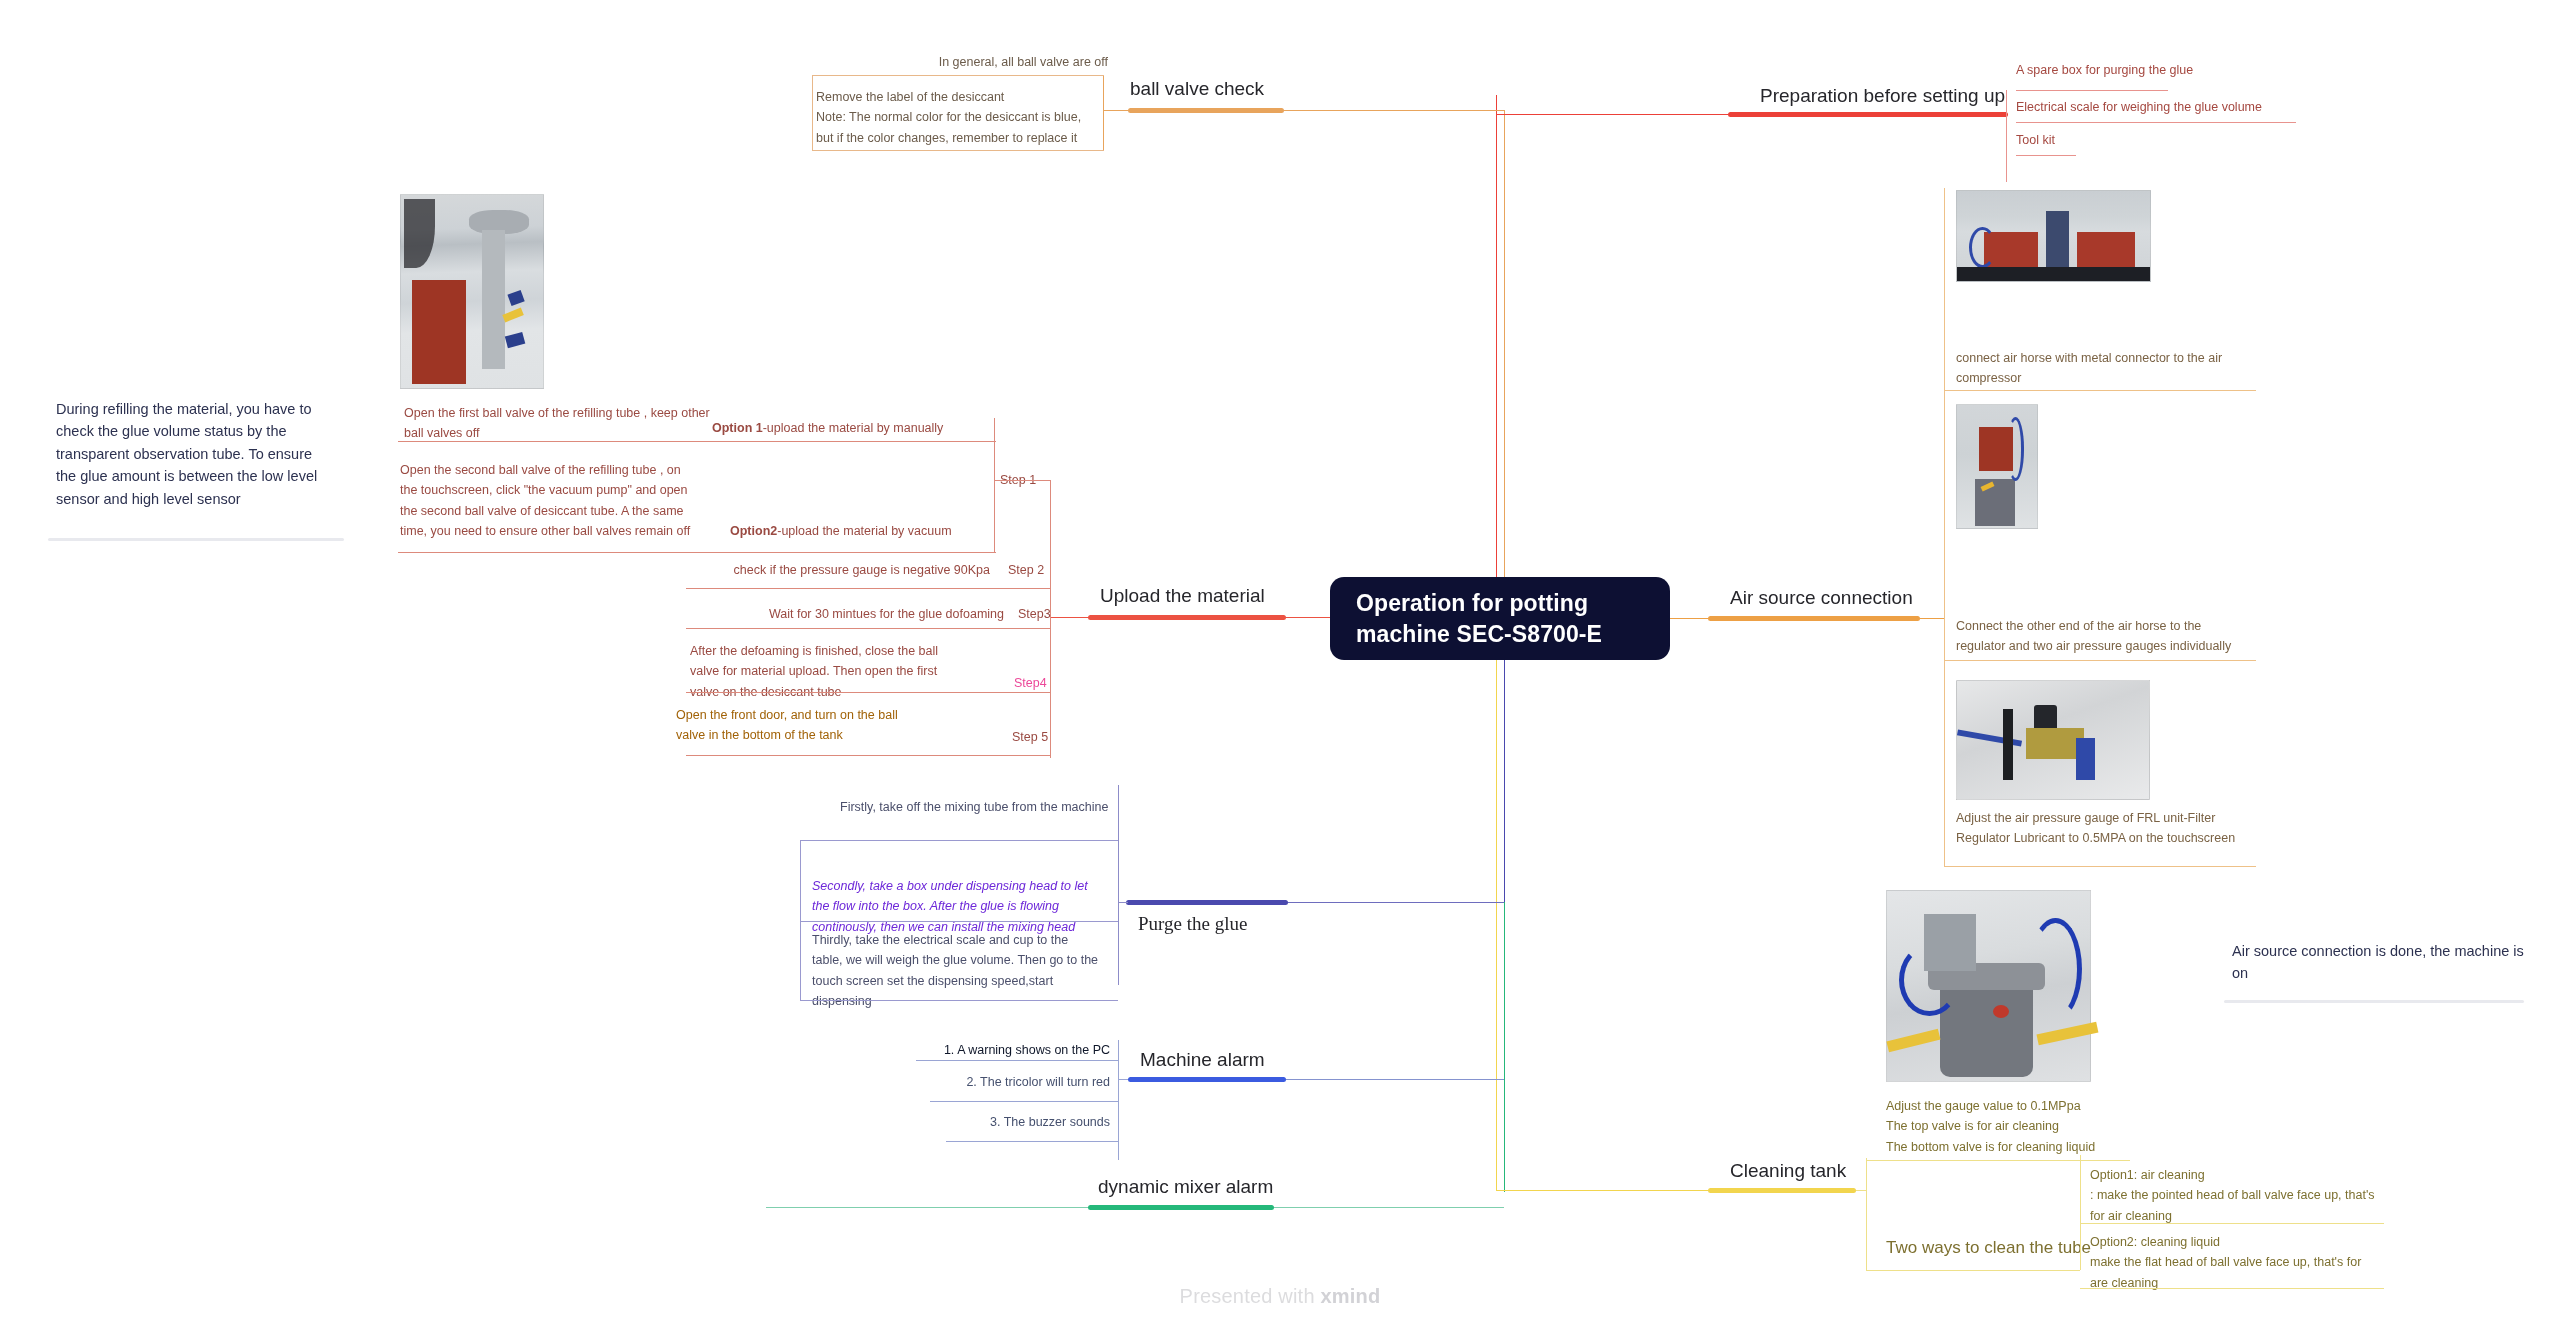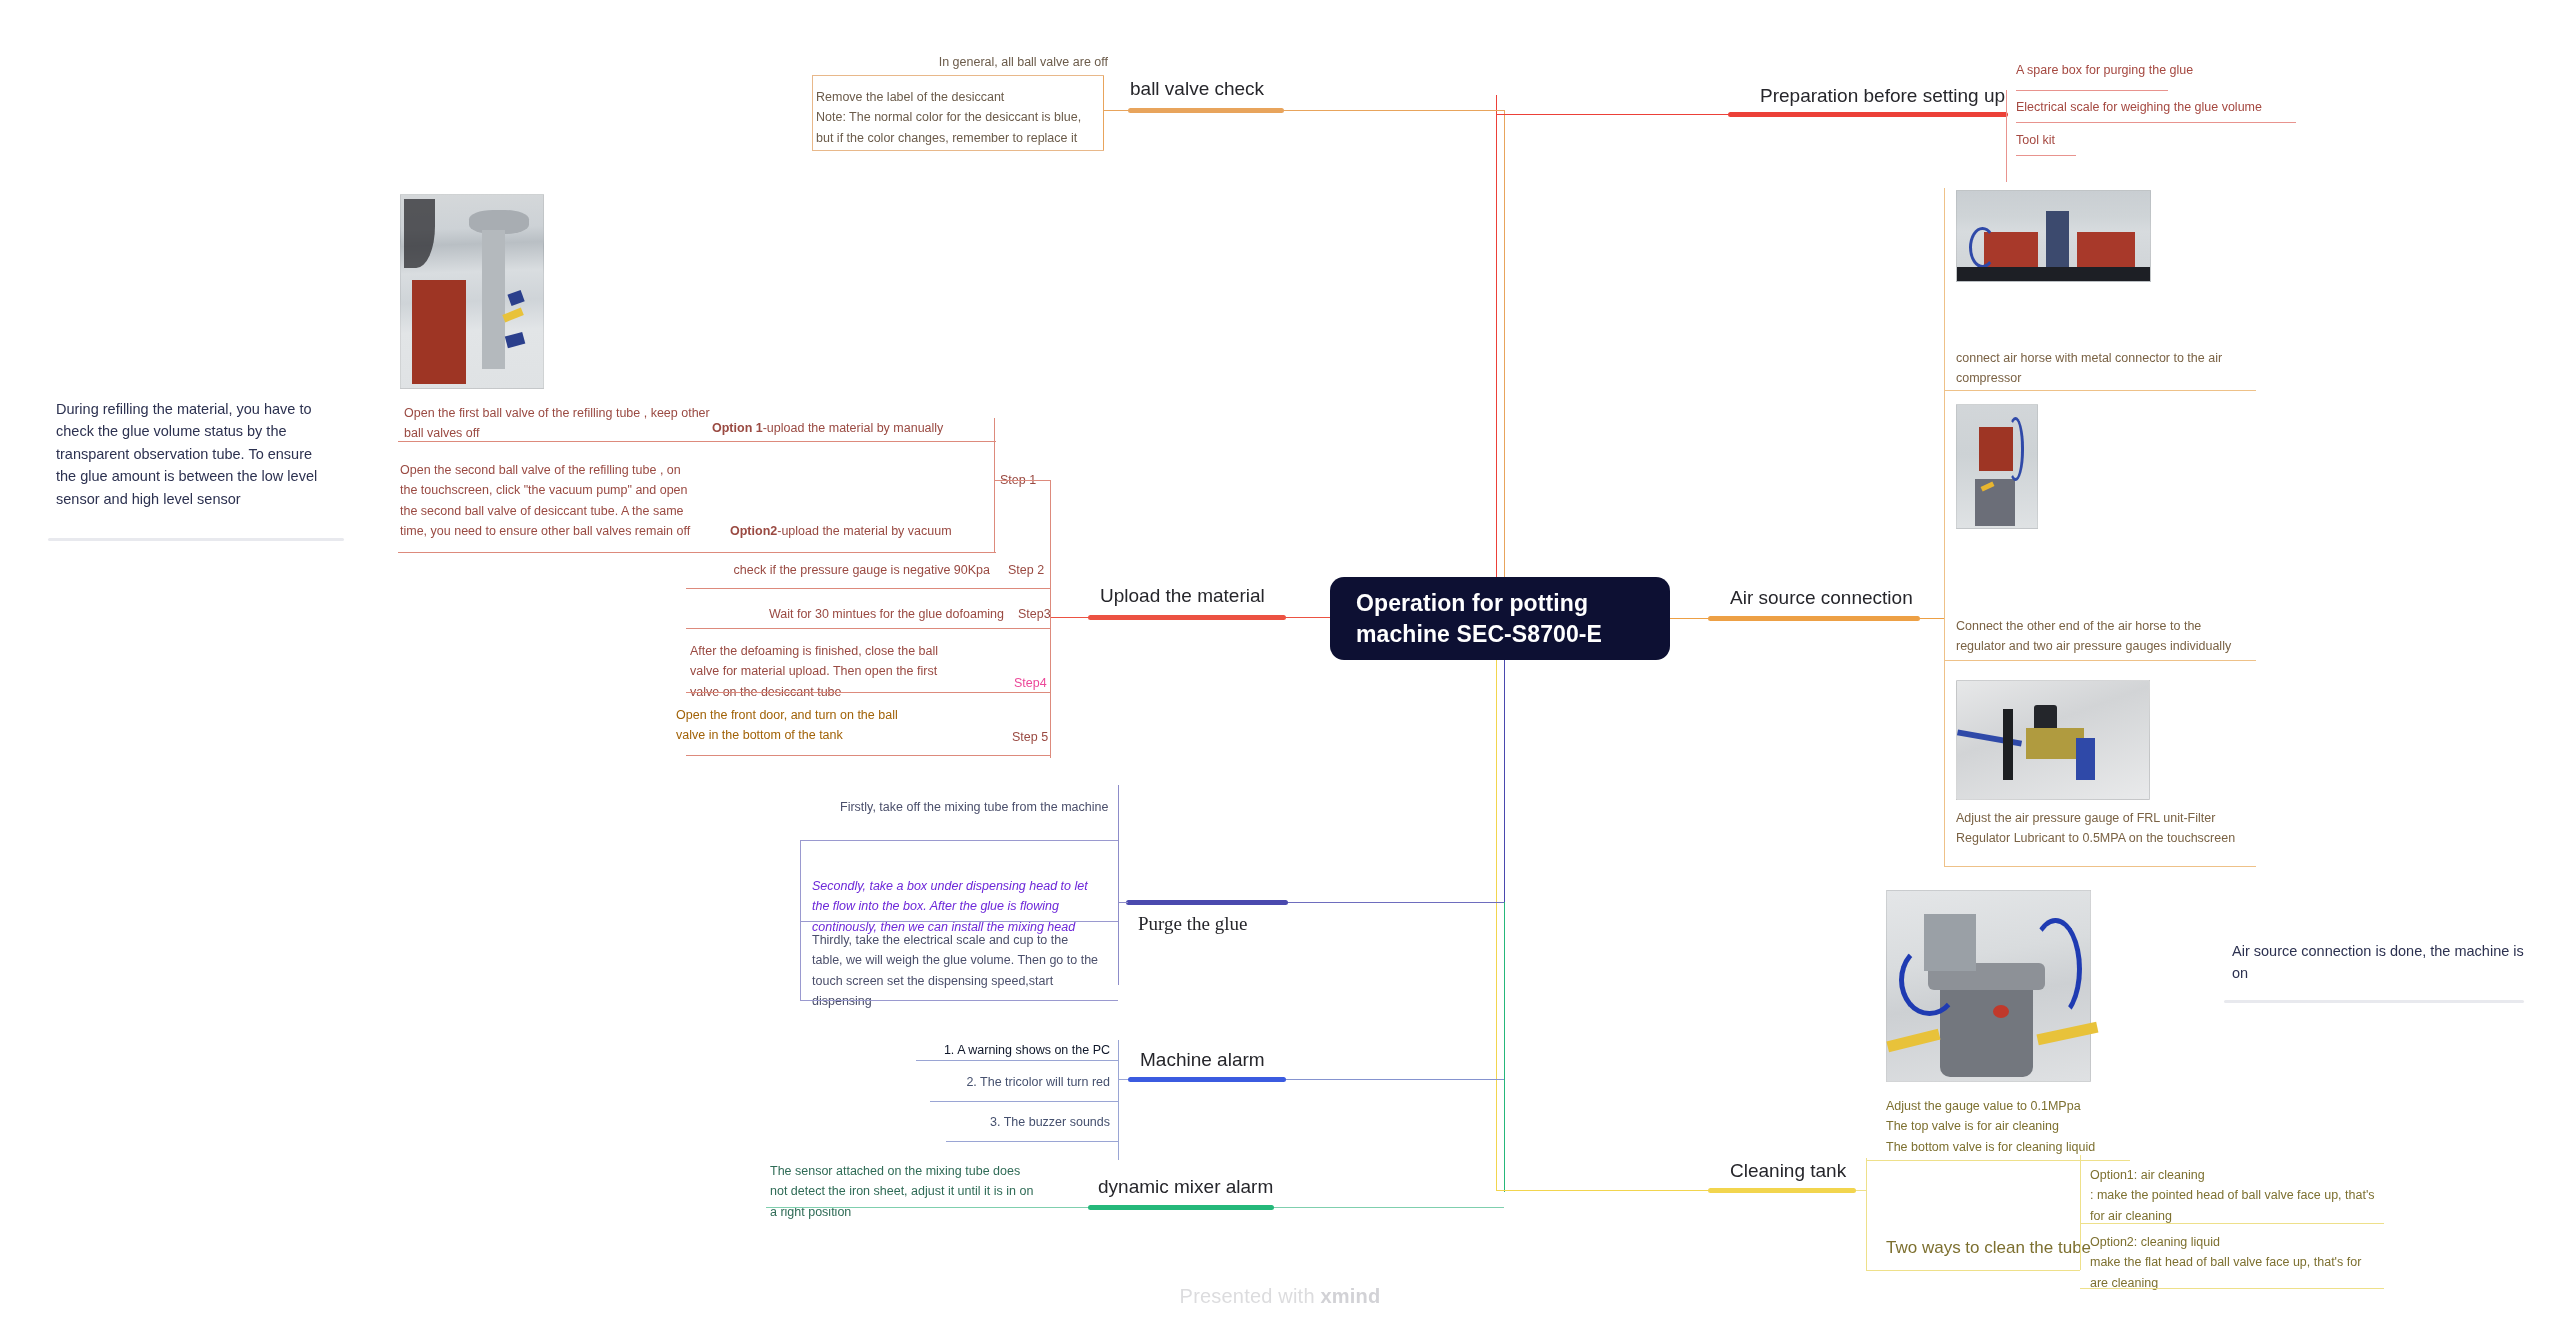--- a/index.html
+++ b/index.html
@@ -195,21 +195,20 @@
 
   <div class="abs sub-sm" style="left:870px; top:1072px; width:240px; color:#45506e; text-align:right;">2. The tricolor will turn red</div>
   <div class="hline abs" style="left:930px; top:1101px; width:188px; background:#9aa5d4;"></div>
 
   <div class="abs sub-sm" style="left:880px; top:1112px; width:230px; color:#45506e; text-align:right;">3. The buzzer sounds</div>
   <div class="hline abs" style="left:946px; top:1141px; width:172px; background:#9aa5d4;"></div>
 
   <div class="abs branch-label" style="left:1098px; top:1177px;">dynamic mixer alarm</div>
   <div class="abs branch-underline" style="left:1088px; top:1205px; width:186px; background:#25b87a;"></div>
   <div class="hline abs" style="left:1274px; top:1207px; width:230px; background:#7fcfae;"></div>
-  <div class="abs sub" style="left:770px; top:1161px; width:270px; color:#2f6b56;">The sensor attached on the mixing tube does not detect the iron sheet, adjust it until it is in on a right position</div>
   <div class="hline abs" style="left:766px; top:1207px; width:322px; background:#7fcfae;"></div>
 
   <div class="abs branch-label" style="left:1730px; top:86px;margin-left:30px;">Preparation before setting up</div>
   <div class="abs branch-underline" style="left:1728px; top:112px; width:280px; background:#ec4038;"></div>
   <div class="hline abs" style="left:1496px; top:114px; width:232px; background:#ec4038;"></div>
   <div class="vline abs" style="left:2006px; top:90px; height:92px; background:#e8938e;"></div>
 
   <div class="abs sub-sm" style="left:2016px; top:60px; color:#a54840;">A spare box for purging the glue</div>
   <div class="hline abs" style="left:2016px; top:90px; width:152px; background:#e8938e;"></div>
 

